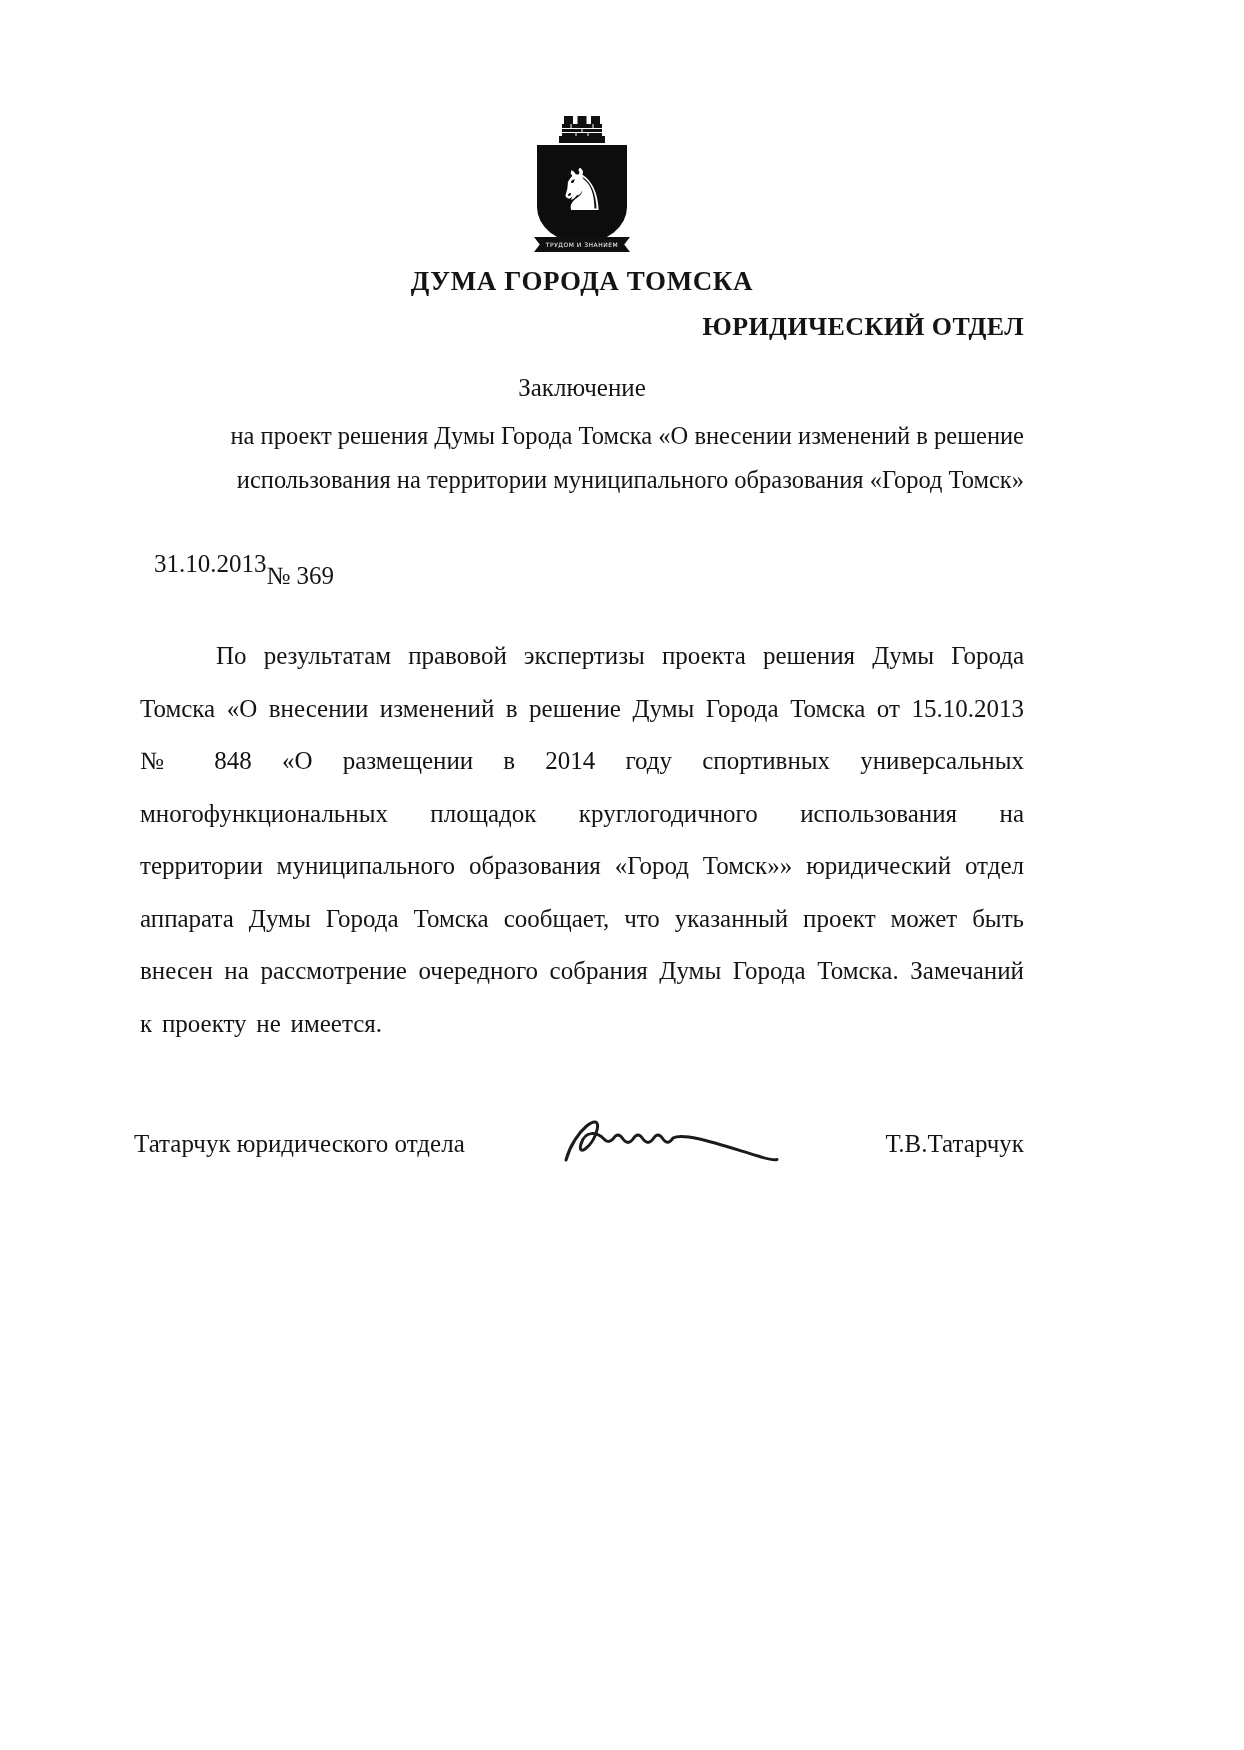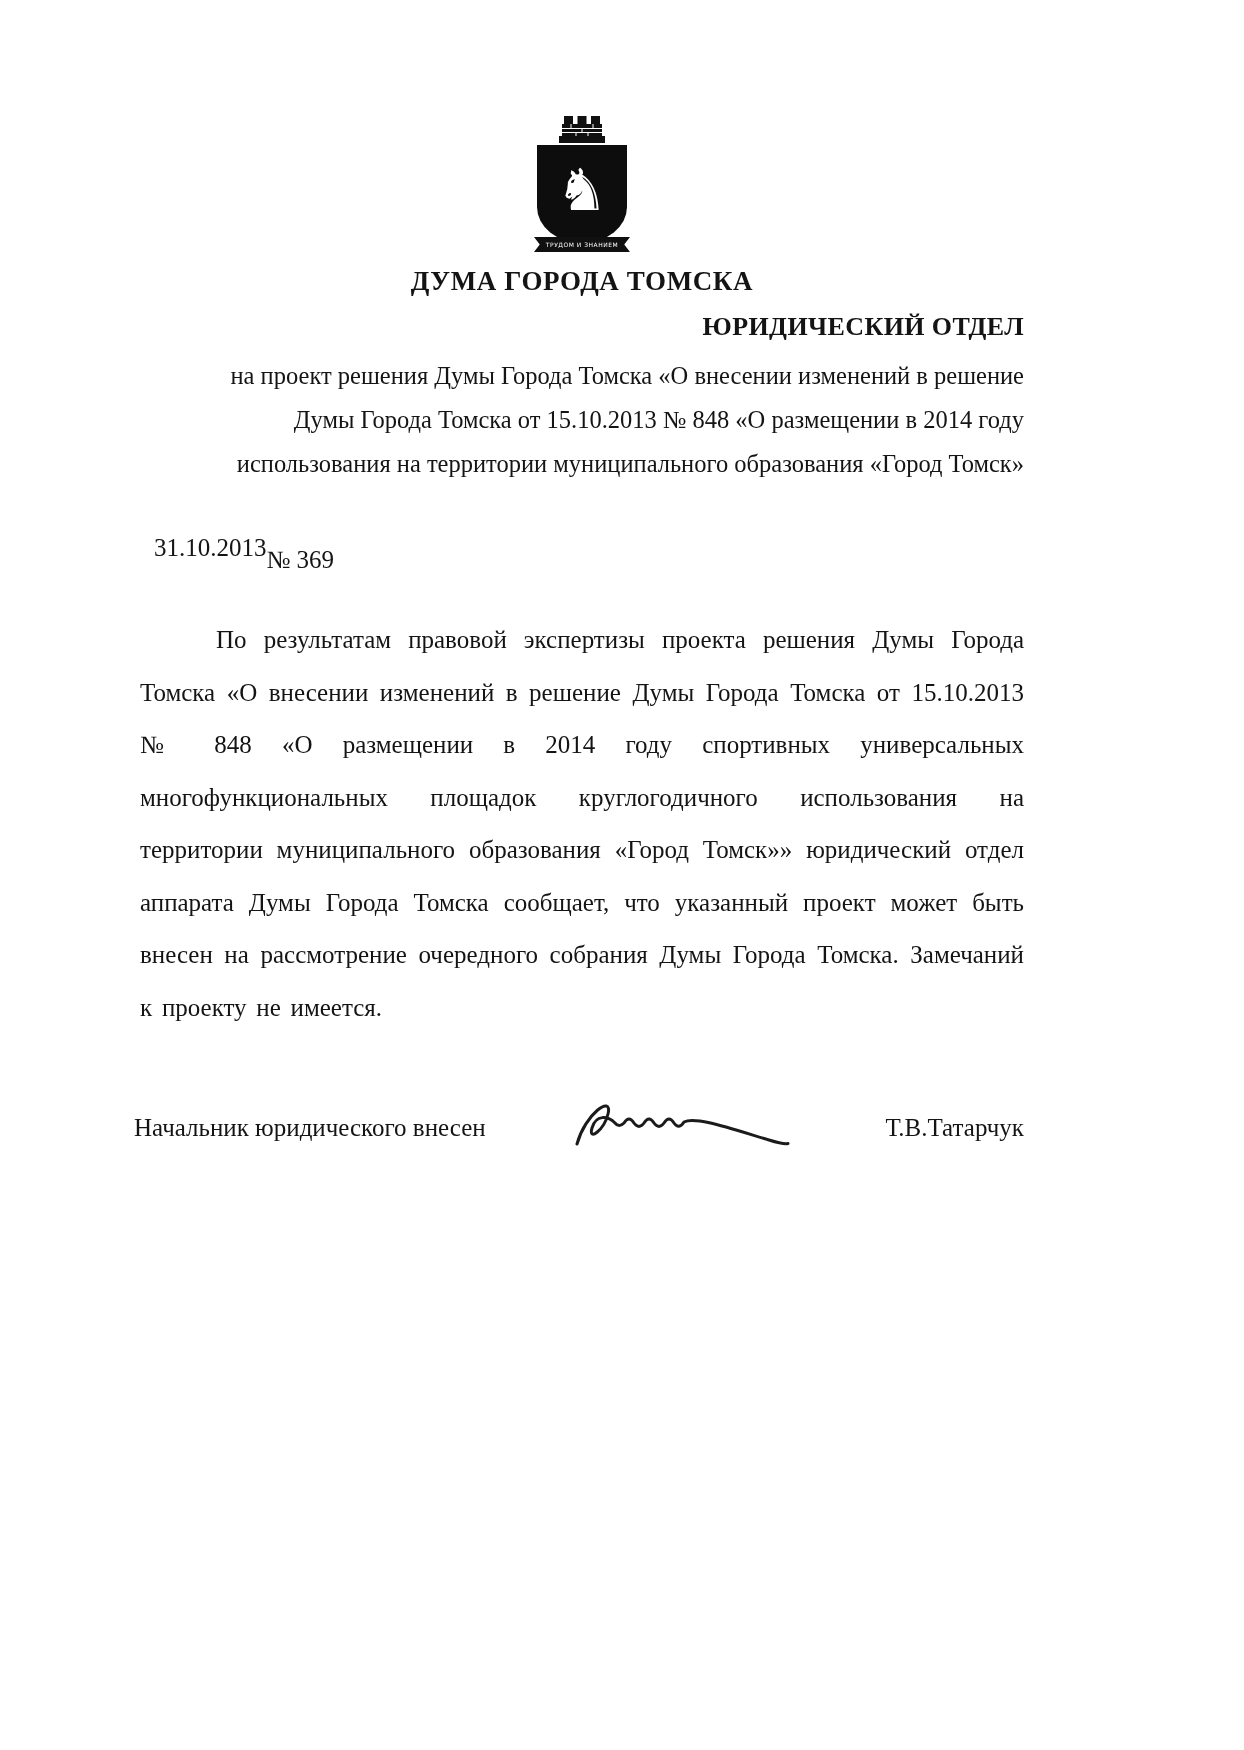--- a/index.html
+++ b/index.html
@@ -163,36 +163,36 @@
         <span class="horse">♞</span>
       </div>
       <div class="ribbon">
         <span>ТРУДОМ И ЗНАНИЕМ</span>
       </div>
     </div>
 
     <div class="org-name">ДУМА ГОРОДА ТОМСКА</div>
     <div class="org-dept">ЮРИДИЧЕСКИЙ ОТДЕЛ</div>
 
+    <div class="doc-type">Заключение</div>
 
     <div class="title">
       <div>на проект решения Думы Города Томска «О внесении изменений в решение</div>
-      <div>Думы Города Томска от 15.10.2013 № 848 «О размещении в 2014 году</div>
       <div>использования на территории муниципального образования «Город Томск»</div>
     </div>
 
     <div class="meta-row">
       <span class="doc-date">31.10.2013</span>
       <span class="doc-number">№ 369</span>
     </div>
 
     <div class="body-text">По результатам правовой экспертизы проекта решения Думы Города Томска «О внесении изменений в решение Думы Города Томска от 15.10.2013 № 848 «О размещении в 2014 году спортивных универсальных многофункциональных площадок круглогодичного использования на территории муниципального образования «Город Томск»» юридический отдел аппарата Думы Города Томска сообщает, что указанный проект может быть внесен на рассмотрение очередного собрания Думы Города Томска. Замечаний к проекту не имеется.</div>
 
     <div class="sig-row">
-      <span class="sig-position">Начальник юридического внесен</span>
+      <span class="sig-position">Татарчук юридического отдела</span>
       <span class="sig-script">
         <svg width="250" height="72" viewBox="0 0 250 72">
           <path d="M16,52 C24,22 52,2 47,22 C43,38 27,50 31,36 C35,22 47,24 54,31
                    q4,5 9,0 q5,-8 10,0 q5,7 10,0 q5,-8 10,0 q5,7 10,0 q5,-8 10,0 q5,7 10,-1
                    C134,24 168,36 208,48 c8,2.5 15,4.5 19,3.5" fill="none" stroke="#1b1b1b" stroke-width="3" stroke-linecap="round"></path>
         </svg>
       </span>
       <span class="sig-name">Т.В.Татарчук</span>
     </div>
 

